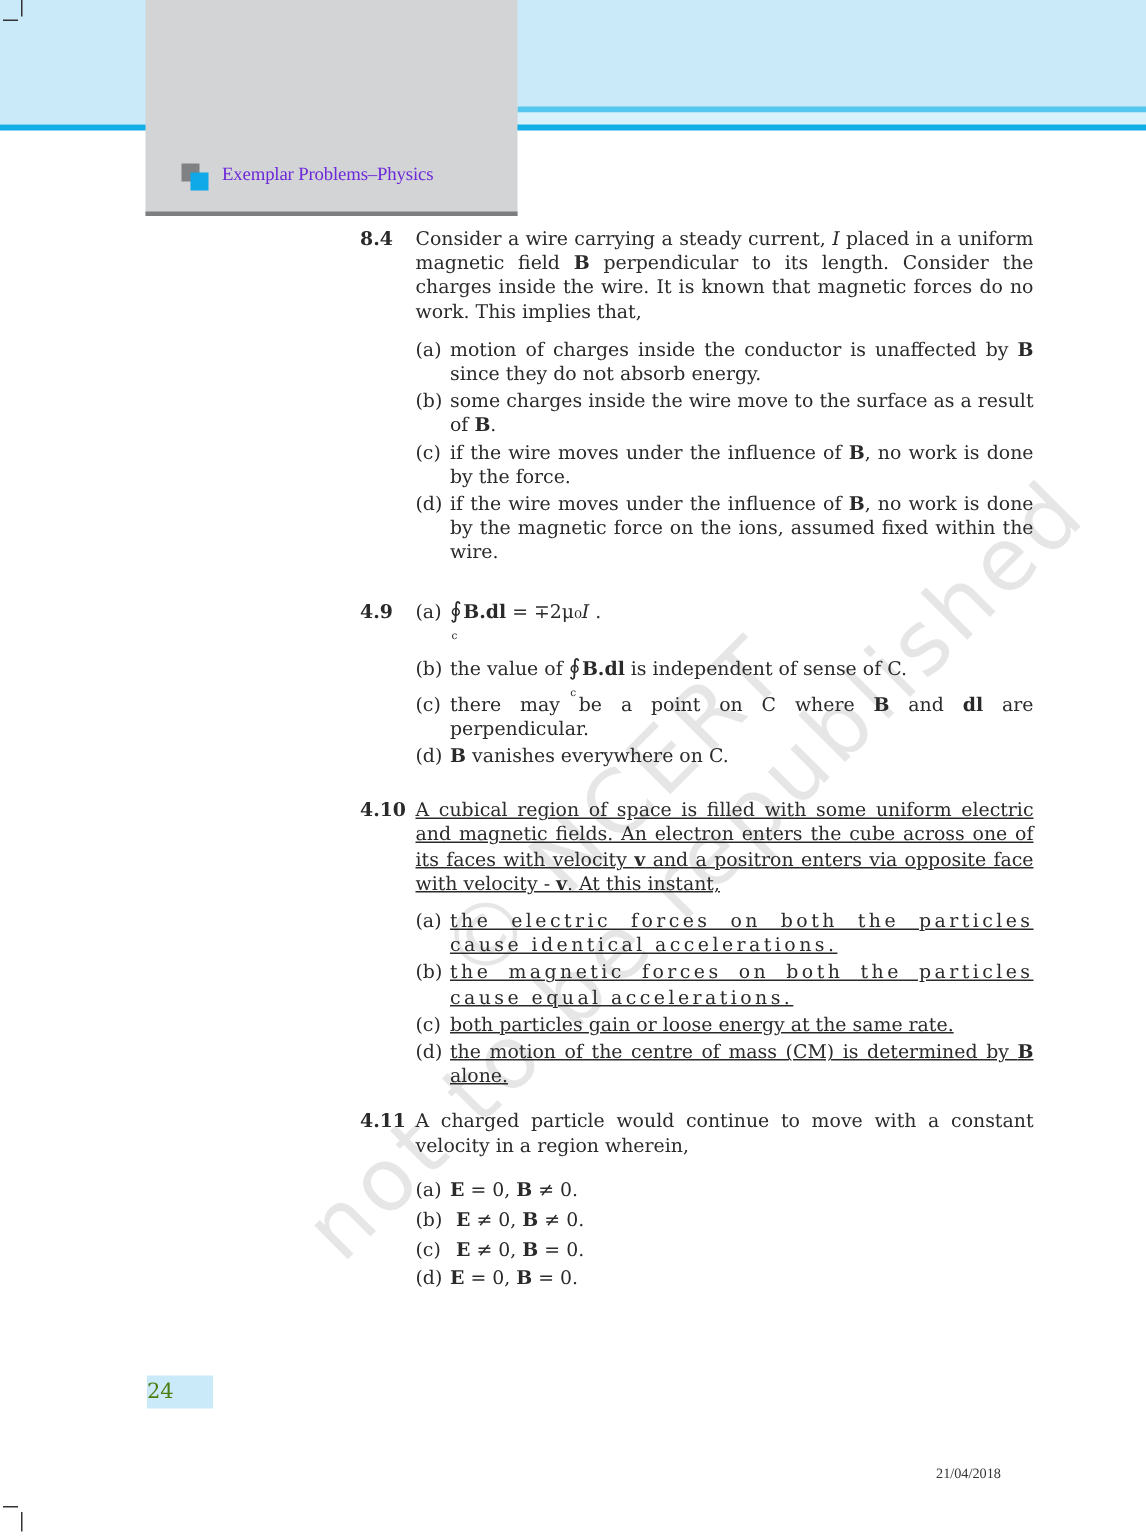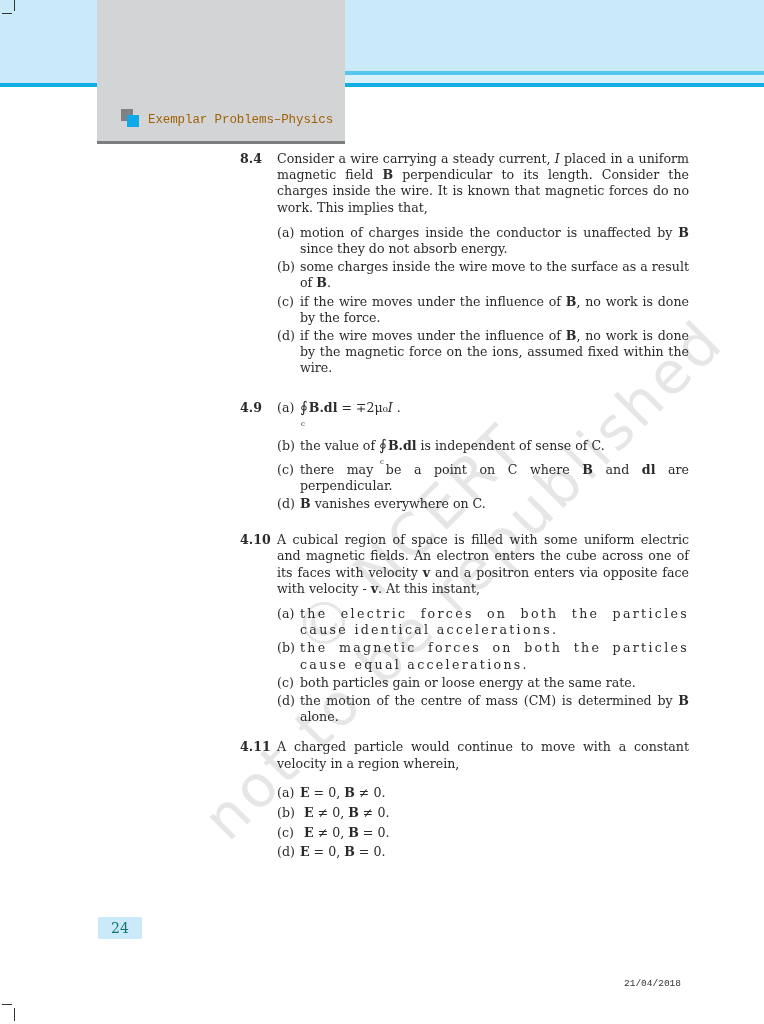--- a/index.html
+++ b/index.html
@@ -11,23 +11,23 @@
   }
   .top-band { position:absolute; left:0; top:0; width:764px; height:83px; background:#cbeaf9; }
   .stripe-main { position:absolute; left:0; top:83px; width:764px; height:4px; background:#12aee6; }
   .stripe-thin { position:absolute; left:345px; top:71px; width:419px; height:4px; background:#55c7ee; }
   .stripe-gap { position:absolute; left:345px; top:75px; width:419px; height:8px; background:#d8f1fb; }
   .gray-box {
     position:absolute; left:97px; top:0; width:248px; height:141px;
     background:#d3d4d6; border-bottom:3px solid #7d7e80;
   }
   .book-title {
-    position:absolute; left:121px; top:109px; display:flex; align-items:flex-end;
-    font-family:Liberation Mono, monospace;
-    font-size:12.5px; color:#a16207; letter-spacing:-0.1px;
+    position:absolute; left:121px; top:109px; display:flex; align-items:flex-start;
+    font-family:Liberation Serif, serif;
+    font-size:12.5px; color:#6d28d9; letter-spacing:-0.1px;
   }
   .logo { position:relative; width:20px; height:18px; margin-right:7px; }
   .logo .sq1 { position:absolute; left:0; top:0; width:12px; height:12px; background:#808183; }
   .logo .sq2 { position:absolute; left:6px; top:6px; width:12px; height:12px; background:#0fa8e8; }
 
   .crop-mark { position:absolute; background:#333; }
 
   .watermark {
     position:absolute; left:130px; top:360px; width:560px; height:460px;
     pointer-events:none; color:rgba(200,200,200,0.45);
@@ -43,25 +43,25 @@
   .opt { position:relative; padding-left:23px; text-align:justify; margin-bottom:2px; }
   .olabel { position:absolute; left:0; top:0; }
   b { font-weight:bold; }
   .spaced { letter-spacing:2.3px; }
   .int { display:inline-block; position:relative; font-size:15px; line-height:14px; margin-right:1px; }
   .int sub { position:absolute; left:1px; top:17px; font-size:7px; }
   .tall { height:30px; }
 
   .page-num {
     position:absolute; left:98px; top:917px; width:44px; height:22px;
-    background:#cbeaf9; font-size:14px; text-align:center; line-height:22px; color:#0f766e;
+    background:#cbeaf9; font-size:14px; text-align:left; line-height:22px; color:#4d7c0f;
   }
   .date {
     position:absolute; left:624px; top:978px;
-    font-family:Liberation Mono, monospace; font-size:9.5px; color:#333;
+    font-family:Liberation Serif, serif; font-size:9.5px; color:#333;
   }
 </style>
 </head>
 <body>
 
 <div class="top-band"></div>
 <div class="stripe-thin"></div>
 <div class="stripe-gap"></div>
 <div class="stripe-main"></div>
 <div class="gray-box"></div>
@@ -99,21 +99,21 @@
   <div class="problem" style="margin-top:23px;">
     <span class="pnum">4.9</span>
     <div class="opts" style="margin-top:16px;">
       <div class="opt tall"><span class="olabel">(a)</span><span class="int"><span>∮</span><sub>c</sub></span><b>B.dl</b><span> = ∓2μ₀</span><i>I</i><span> .</span></div>
       <div class="opt tall" style="margin-top:8px;"><span class="olabel">(b)</span><span>the value of </span><span class="int"><span>∮</span><sub>c</sub></span><b>B.dl</b><span>  is independent of sense of C.</span></div>
       <div class="opt" style="margin-top:-8px;"><span class="olabel">(c)</span><span>there may be a point on C where </span><b>B</b><span> and </span><b>dl</b><span> are perpendicular.</span></div>
       <div class="opt"><span class="olabel">(d)</span><b>B</b><span> vanishes everywhere on C.</span></div>
     </div>
   </div>
 
-  <div class="problem" style="margin-top:20px;">
+  <div class="problem" style="margin-top:20px;text-decoration:underline;">
     <span class="pnum">4.10</span>
     <div class="ptext"><span>A cubical region of space is filled with some uniform electric and magnetic fields. An electron enters the cube across one of its faces with velocity </span><b>v</b><span> and a positron enters via opposite face with velocity - </span><b>v</b><span>. At this instant,</span></div>
     <div class="opts">
       <div class="opt spaced"><span class="olabel" style="letter-spacing:0">(a)</span><span>the electric forces on both the particles cause identical accelerations.</span></div>
       <div class="opt spaced"><span class="olabel" style="letter-spacing:0">(b)</span><span>the magnetic forces on both the particles cause equal accelerations.</span></div>
       <div class="opt"><span class="olabel">(c)</span><span>both particles gain or loose energy at the same rate.</span></div>
       <div class="opt"><span class="olabel">(d)</span><span>the motion of the centre of mass (CM) is determined by </span><b>B</b><span> alone.</span></div>
     </div>
   </div>
 

